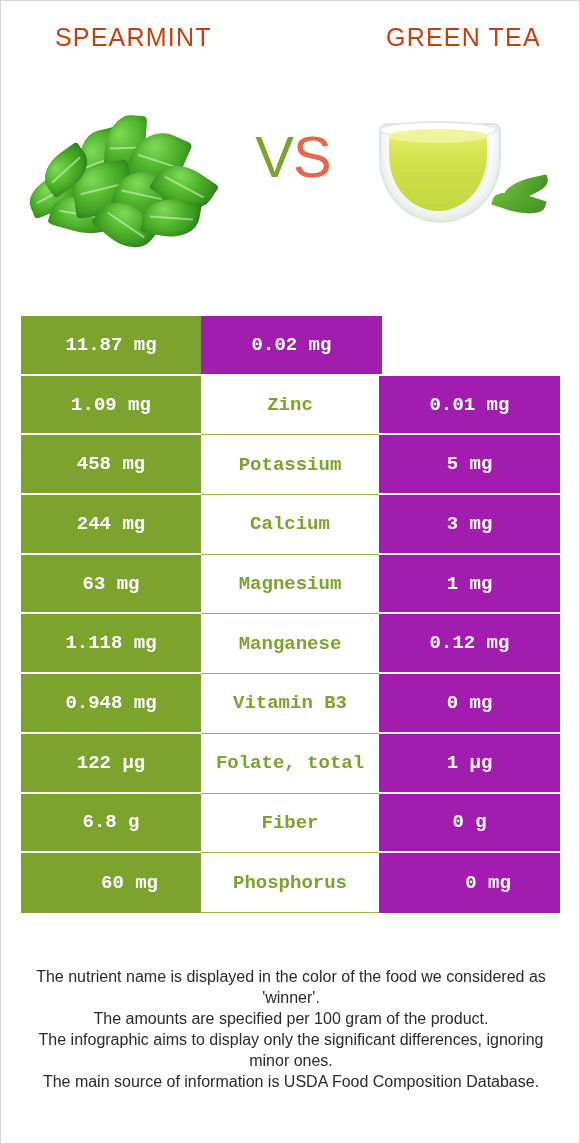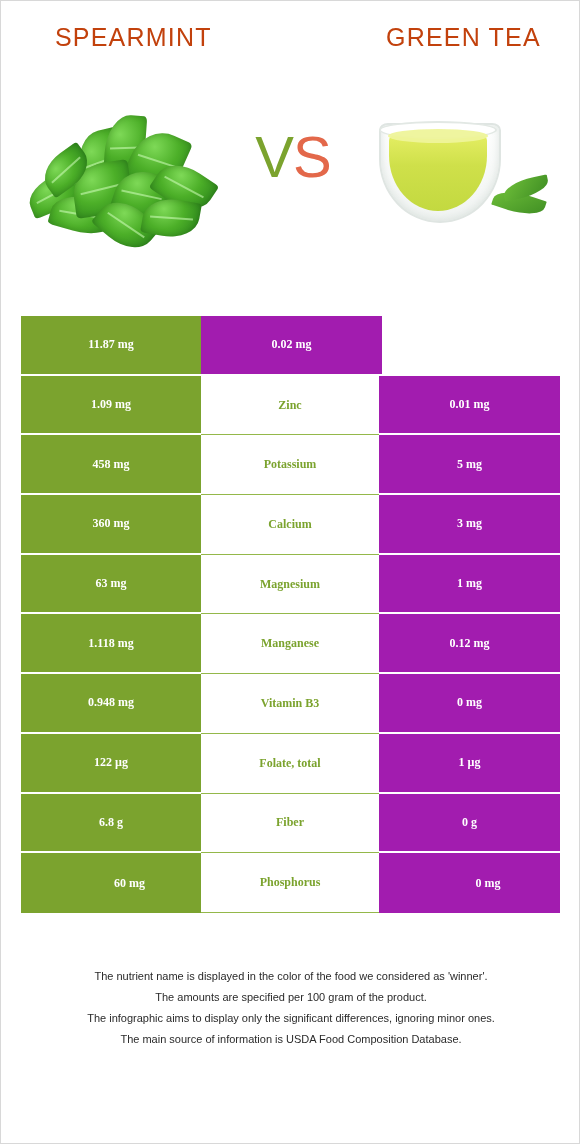--- a/index.html
+++ b/index.html
@@ -160,23 +160,23 @@
     position: relative;
     display: flex;
     height: 59.7px;
     width: 100%;
   }
   .cell {
     display: flex;
     align-items: center;
     justify-content: center;
     box-sizing: border-box;
-    font-size: 12px;
+    font-size: 19px;
     font-weight: 600;
-    font-family: Liberation Serif, serif;
+    font-family: Liberation Mono, monospace;
   }
   .cell-left {
     width: 180px;
     background: #7ba32e;
     color: #ffffff;
     border-bottom: 2px solid #ffffff;
   }
   .cell-mid {
     width: 178px;
     background: #ffffff;
@@ -194,21 +194,21 @@
   .row:last-child .cell-right { border-bottom: none; padding-left: 37px; }
   .row:last-child .cell-mid { border-bottom: 1px solid #94b84a; }
 
   
   .footer {
     position: absolute;
     left: 28px;
     top: 965px;
     width: 524px;
     text-align: center;
-    font-size: 11px;
+    font-size: 16px;
     line-height: 21px;
     color: #2a2a2a;
     font-family: "Liberation Sans", sans-serif;
   }
   .footer p { margin: 0; }
 </style>
 </head>
 <body>
 
 <div class="page">
@@ -266,21 +266,21 @@
       <div class="cell cell-right">0.01 mg</div>
     </div>
 
     <div class="row">
       <div class="cell cell-left">458 mg</div>
       <div class="cell cell-mid">Potassium</div>
       <div class="cell cell-right">5 mg</div>
     </div>
 
     <div class="row">
-      <div class="cell cell-left">360 mg</div>
+      <div class="cell cell-left">244 mg</div>
       <div class="cell cell-mid">Calcium</div>
       <div class="cell cell-right">3 mg</div>
     </div>
 
     <div class="row">
       <div class="cell cell-left">63 mg</div>
       <div class="cell cell-mid">Magnesium</div>
       <div class="cell cell-right">1 mg</div>
     </div>
 

